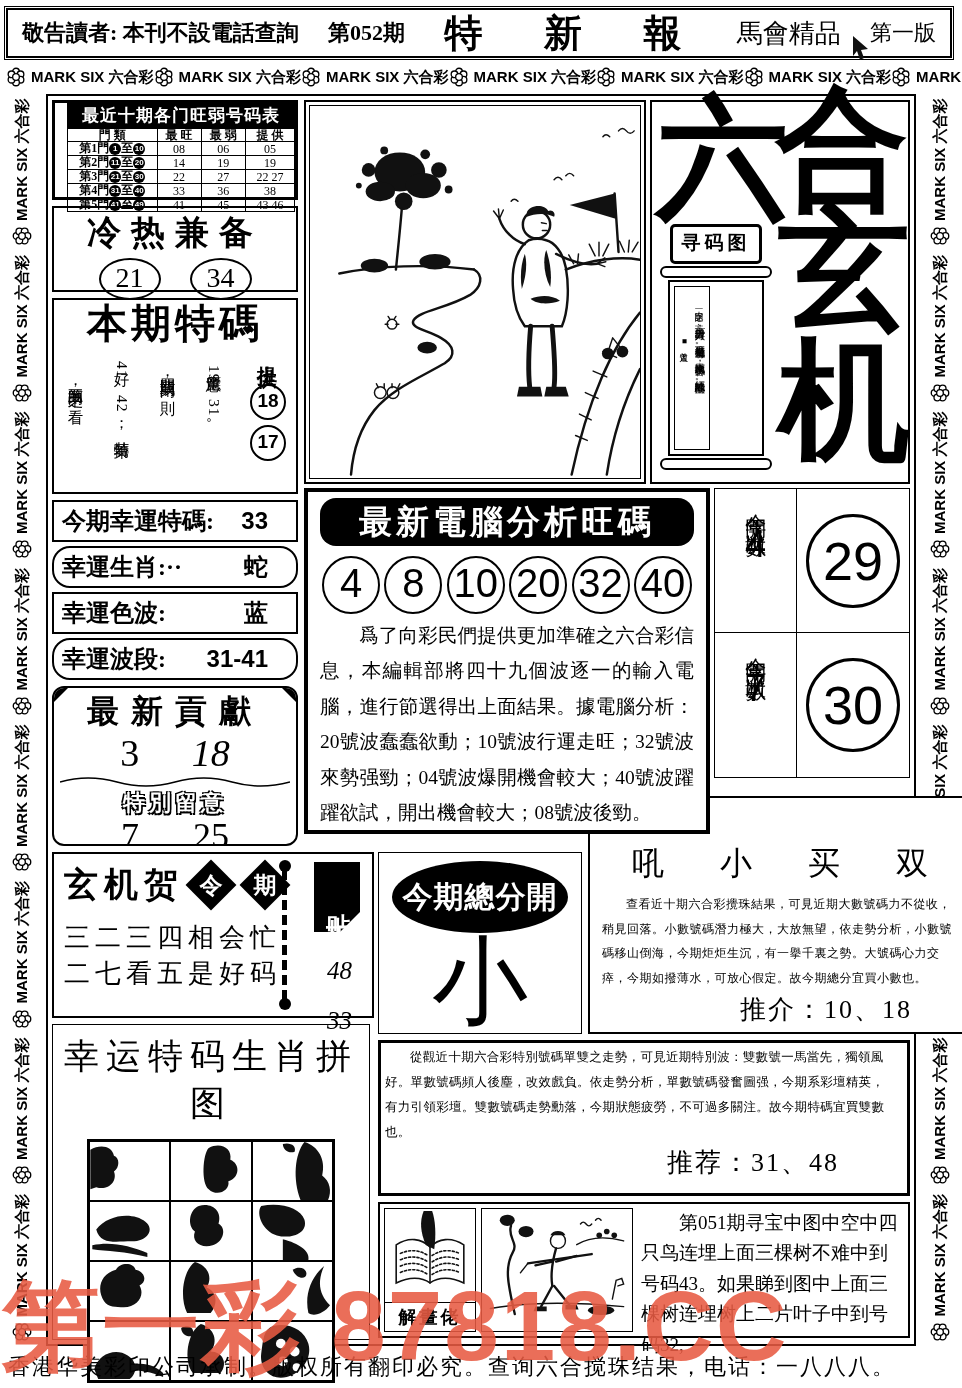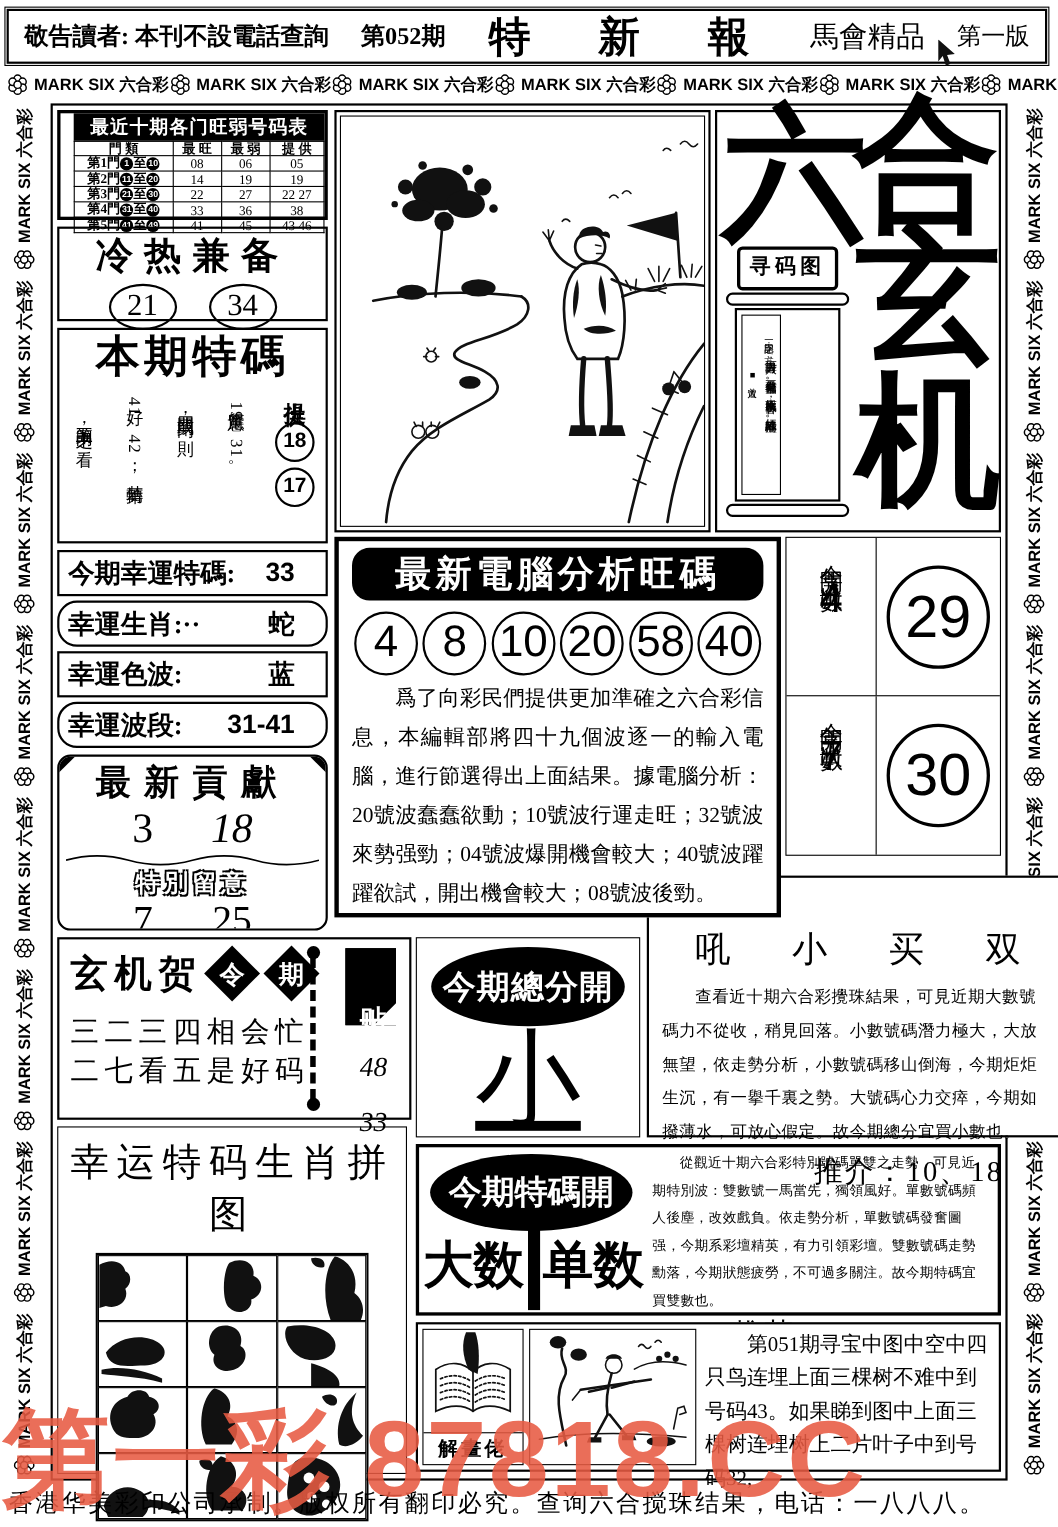--- a/index.html
+++ b/index.html
@@ -132,26 +132,26 @@
   .cc-left{width:82px;border-right:1.5px solid #000;display:flex;flex-direction:column;align-items:center;padding-top:8px;box-sizing:border-box;}
   .cc-labels{writing-mode:vertical-rl;font-size:21px;letter-spacing:3px;line-height:1.55;}
   .cc-num{font-size:38px;margin-top:0;font-family:"Liberation Sans","DejaVu Sans",sans-serif;}
   .cc-right{flex:1;display:flex;align-items:center;justify-content:center;}
   .bigcirc{width:88px;height:88px;border:3px solid #000;border-radius:50%;display:flex;align-items:center;justify-content:center;
            font:54px "Liberation Sans","DejaVu Sans",sans-serif;text-align:right;}
 
   
   .xiaobuy{left:540px;top:700px;width:378px;height:238px;border:2px solid #000;box-sizing:border-box;padding:2px 12px;background:#fff;z-index:2;}
   .xb-title{text-align:right;font-size:32px;letter-spacing:24px;margin:42px 0 6px;white-space:nowrap;}
-  .xb-text{font-size:15px;line-height:2.05;text-indent:2em;letter-spacing:0.5px;}
+  .xb-text{font-size:12px;line-height:2.05;text-indent:2em;letter-spacing:0.5px;}
   .xb-reco{font-size:26px;text-align:right;padding-right:40px;letter-spacing:2px;margin-top:2px;}
 
   
   .totalscore{left:330px;top:756px;width:204px;height:182px;border:1.5px solid #000;box-sizing:border-box;
-              display:flex;flex-direction:column;align-items:center;background:#fff;text-decoration:underline;}
+              display:flex;flex-direction:column;align-items:center;background:#fff;}
   .ts-ellipse{width:176px;height:72px;background:#000;border-radius:50%;color:#fff;display:flex;align-items:center;justify-content:center;
               font-size:30px;font-weight:bold;letter-spacing:1px;margin-top:8px;white-space:nowrap;}
   .ts-char{font-size:96px;line-height:1.02;}
 
   
   .specopen{left:330px;top:944px;width:532px;height:156px;border:3px solid #000;box-sizing:border-box;display:flex;background:#fff;}
   .so-left{width:208px;position:relative;flex:none;}
   .so-ellipse{position:absolute;left:10px;top:6px;width:184px;height:70px;background:#000;border-radius:50%;color:#fff;
               display:flex;align-items:center;justify-content:center;font-size:30px;font-weight:bold;white-space:nowrap;}
   .so-bar{position:absolute;left:99px;top:68px;width:11px;height:80px;background:#000;}
@@ -763,21 +763,21 @@
       </div>
     </div>
 
     <div class="abs computer">
       <div class="comp-banner">最新電腦分析旺碼</div>
       <div class="comp-nums">
         <div class="ncirc">4</div>
         <div class="ncirc">8</div>
         <div class="ncirc">10</div>
         <div class="ncirc">20</div>
-        <div class="ncirc">58</div>
+        <div class="ncirc">32</div>
         <div class="ncirc">40</div>
       </div>
       <div class="comp-text">爲了向彩民們提供更加準確之六合彩信息，本編輯部將四十九個波逐一的輸入電腦，進行節選得出上面結果。據電腦分析：20號波蠢蠢欲動；10號波行運走旺；32號波來勢强勁；04號波爆開機會較大；40號波躍躍欲試，開出機會較大；08號波後勁。</div>
     </div>
 
     <div class="abs counts">
       <div class="count-cell first">
         <div class="cc-left">
           <div class="cc-labels">
             <span>今年開</span>
@@ -808,26 +808,20 @@
       <div class="xb-text">查看近十期六合彩攪珠結果，可見近期大數號碼力不從收，稍見回落。小數號碼潛力極大，大放無望，依走勢分析，小數號碼移山倒海，今期炬炬生沉，有一擧千裏之勢。大號碼心力交瘁，今期如撥薄水，可放心假定。故今期總分宜買小數也。</div>
       <div class="xb-reco">推介：10、18</div>
     </div>
 
     <div class="abs totalscore">
       <div class="ts-ellipse">今期總分開</div>
       <div class="ts-char">小</div>
     </div>
 
     <div class="abs specopen">
-      <div class="so-left">
-        <div class="so-ellipse">今期特碼開</div>
-        <div class="so-bar"></div>
-        <div class="so-big lft">大数</div>
-        <div class="so-big rgt">单数</div>
-      </div>
       <div class="so-right">
         <div class="so-text">從觀近十期六合彩特別號碼單雙之走勢，可見近期特別波：雙數號一馬當先，獨領風好。單數號碼頻人後塵，改效戲負。依走勢分析，單數號碼發奮圖强，今期系彩壇精英，有力引領彩壇。雙數號碼走勢勳落，今期狀態疲勞，不可過多關注。故今期特碼宜買雙數也。</div>
         <div class="so-reco">推荐：31、48</div>
       </div>
     </div>
 
     <div class="abs bottombox">
       <div class="bk-zone">
         <svg viewBox="0 0 84 88">
           <path d="M36,2 C32,12 33,22 38,34 L46,38 C48,24 47,10 44,2 Z" fill="#111"></path>

